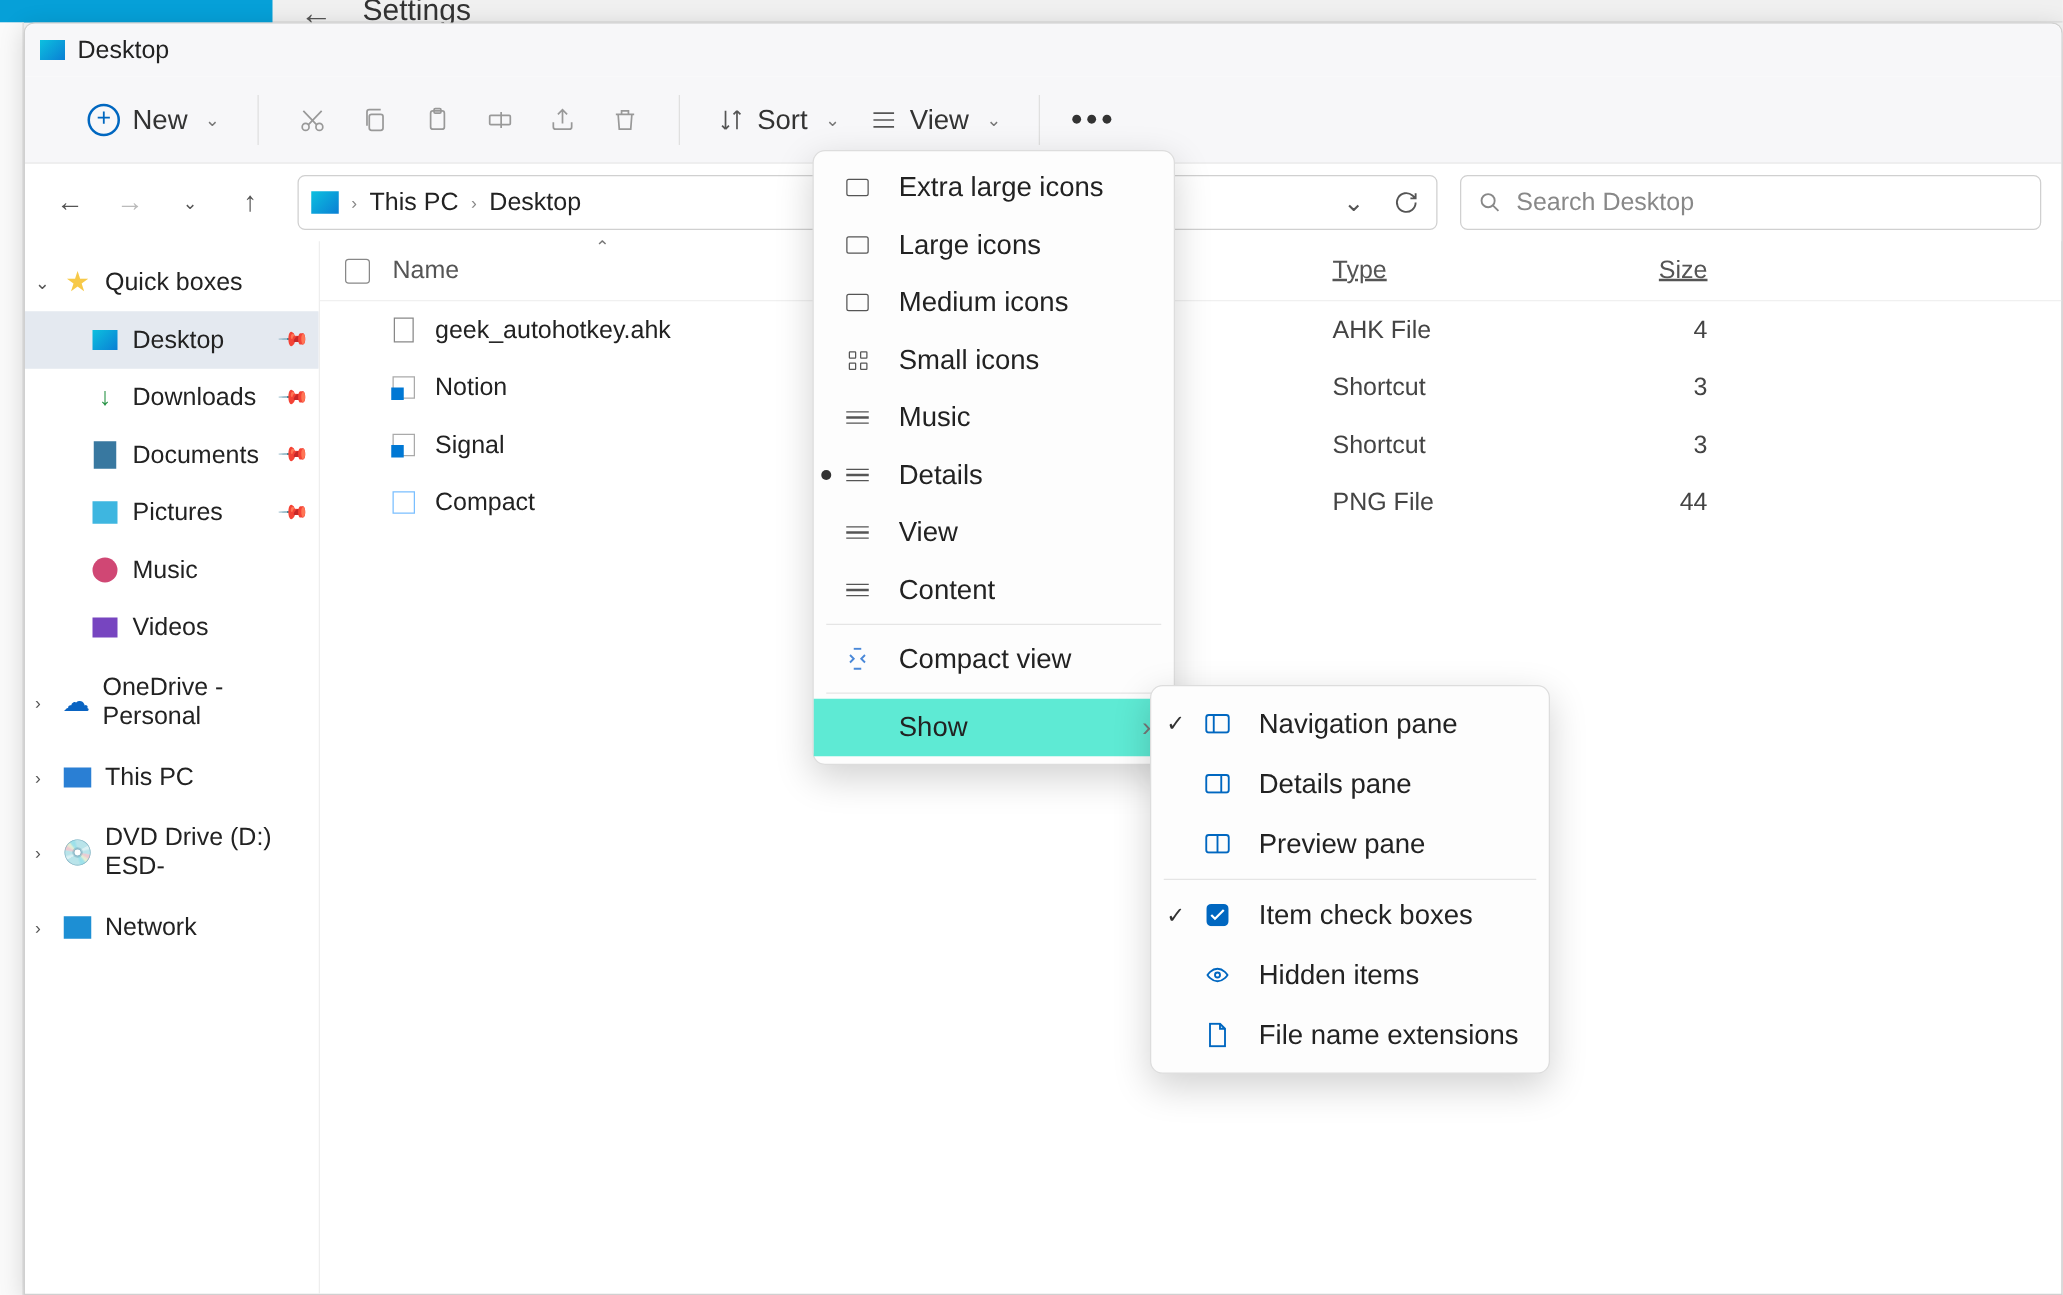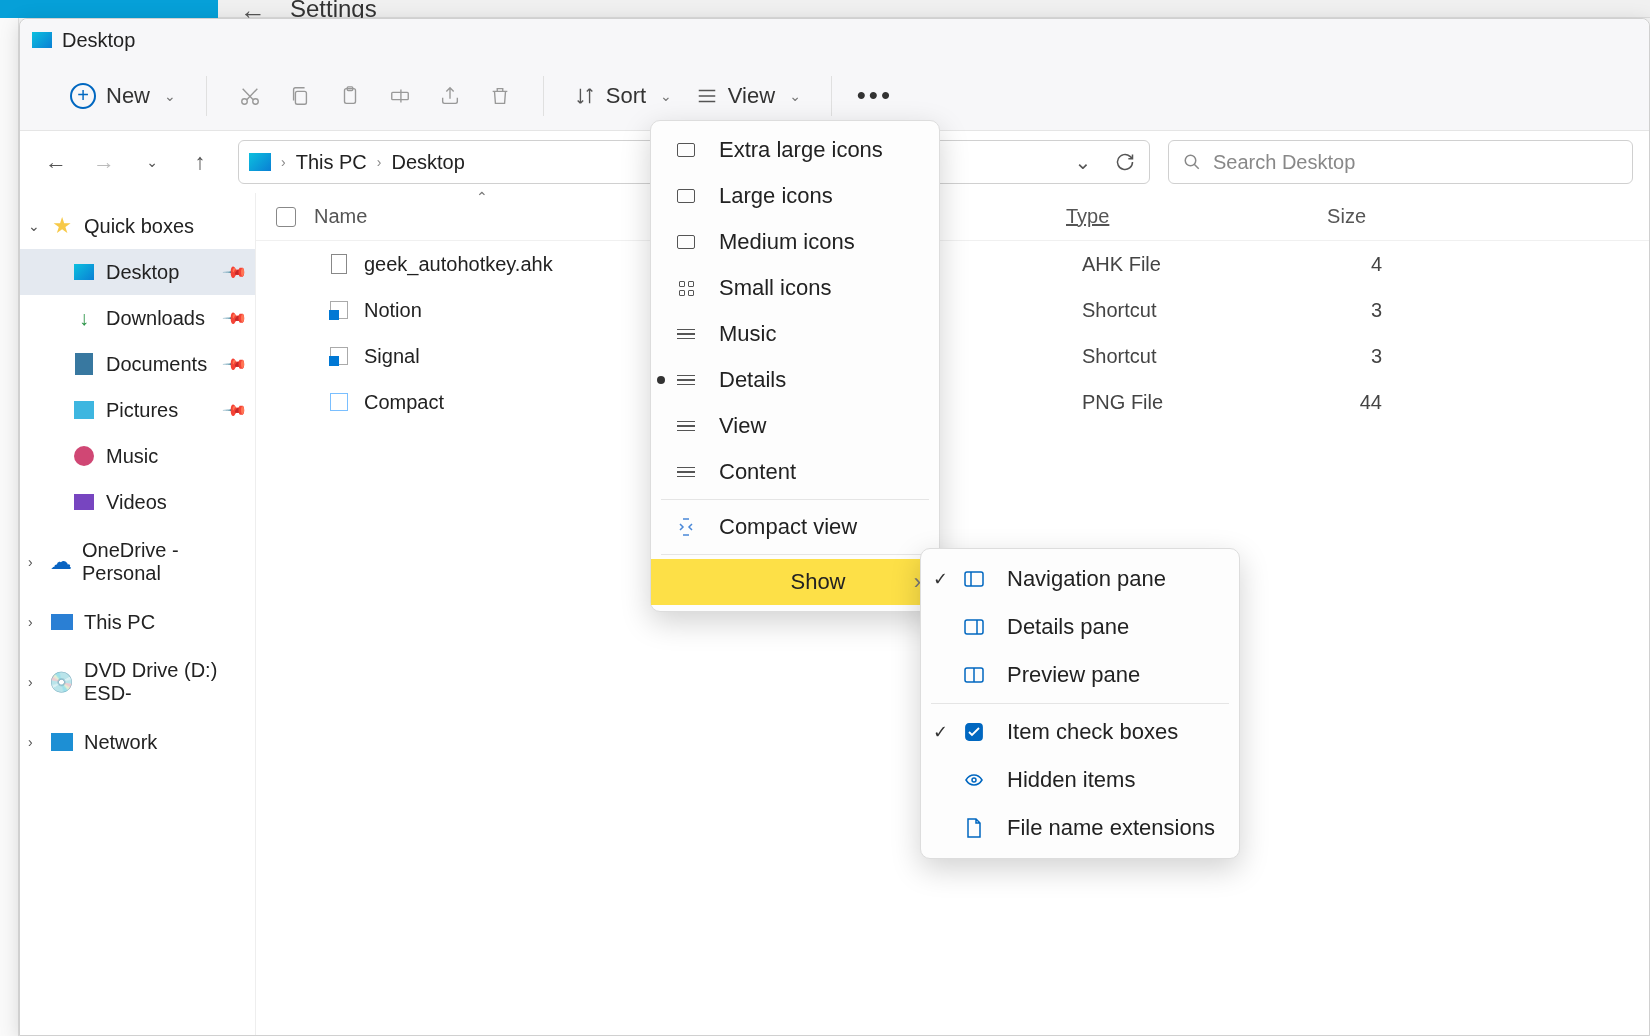--- a/index.html
+++ b/index.html
@@ -60,44 +60,44 @@
 .ic-thispc { width: 22px; height: 16px; background: #2a7fd4; }
 .ic-dvd { color: #6aa830; font-size: 20px; }
 .ic-network { width: 22px; height: 18px; background: #1d8fd4; }
 
 .content { flex: 1; border-left: 1px solid #eee; }
 .col-headers { display: flex; align-items: center; height: 48px; padding: 0 20px; font-size: 20px; color: #555; border-bottom: 1px solid #f0f0f0; }
 .col-name { width: 570px; display: flex; align-items: center; gap: 18px; }
 .col-name .chk { width: 20px; height: 20px; border: 1.5px solid #888; border-radius: 3px; }
 .col-date { width: 220px; }
 .col-type { width: 200px; text-decoration: underline; }
-.col-size { width: 100px; text-align: right; }
+.col-size { width: 100px; text-align: right; text-decoration: underline; }
 .sort-arrow { position: absolute; top: -16px; left: 200px; font-size: 14px; color: #777; }
 .col-name { position: relative; }
 
-.file-row { display: flex; align-items: center; height: 46px; padding: 0 36px; font-size: 20px; color: #222; }
+.file-row { display: flex; align-items: center; height: 46px; padding: 0 20px; font-size: 20px; color: #222; }
 .file-row .f-name { width: 570px; display: flex; align-items: center; gap: 14px; padding-left: 36px; }
 .file-row .f-icon { width: 22px; height: 24px; display: flex; align-items: center; justify-content: center; }
 .file-row .f-date { width: 220px; color: #444; }
 .file-row .f-type { width: 200px; color: #444; }
 .file-row .f-size { width: 100px; text-align: right; color: #444; }
 
 .ic-ahk { width: 16px; height: 20px; border: 1.5px solid #888; }
 .ic-shortcut { width: 18px; height: 18px; background: #fff; border: 1px solid #aaa; position: relative; }
 .ic-shortcut::after { content: ''; position: absolute; width: 10px; height: 10px; bottom: -2px; left: -2px; background: #0078d4; }
 .ic-png { width: 18px; height: 18px; background: #fff; border: 1px solid #7abfff; }
 
 
 .view-menu { position: absolute; left: 650px; top: 120px; width: 290px; background: #fdfdfd; border: 1px solid #ddd; border-radius: 10px; box-shadow: 0 10px 30px rgba(0,0,0,0.18); padding: 6px 0; }
 .vm-item { display: flex; align-items: center; height: 46px; padding: 0 22px; font-size: 22px; color: #222; cursor: pointer; position: relative; }
 .vm-item .vm-icon { width: 26px; margin-right: 20px; display: flex; align-items: center; justify-content: center; color: #555; }
 .vm-item .dot { position: absolute; left: 6px; width: 8px; height: 8px; background: #333; border-radius: 50%; }
 .vm-item .arrow-r { position: absolute; right: 18px; color: #777; }
 .vm-sep { height: 1px; background: #e5e5e5; margin: 4px 10px; }
-.vm-item.hover-show { background: #fde047; justify-content: center; }
+.vm-item.hover-show { background: #5eead4; }
 
 .show-submenu { position: absolute; left: 920px; top: 548px; width: 320px; background: #fdfdfd; border: 1px solid #ddd; border-radius: 10px; box-shadow: 0 10px 30px rgba(0,0,0,0.18); padding: 6px 0; }
 .show-submenu .vm-item { height: 48px; }
 .show-submenu .check { position: absolute; left: 12px; color: #333; font-size: 18px; }
 .show-submenu .vm-icon { margin-left: 18px; }
 
 svg { display: block; }
 
 .menu-icon-sq { width: 18px; height: 14px; border: 1.5px solid #555; border-radius: 2px; }
 .menu-icon-grid { display: grid; grid-template-columns: 6px 6px; grid-template-rows: 6px 6px; gap: 3px; }

